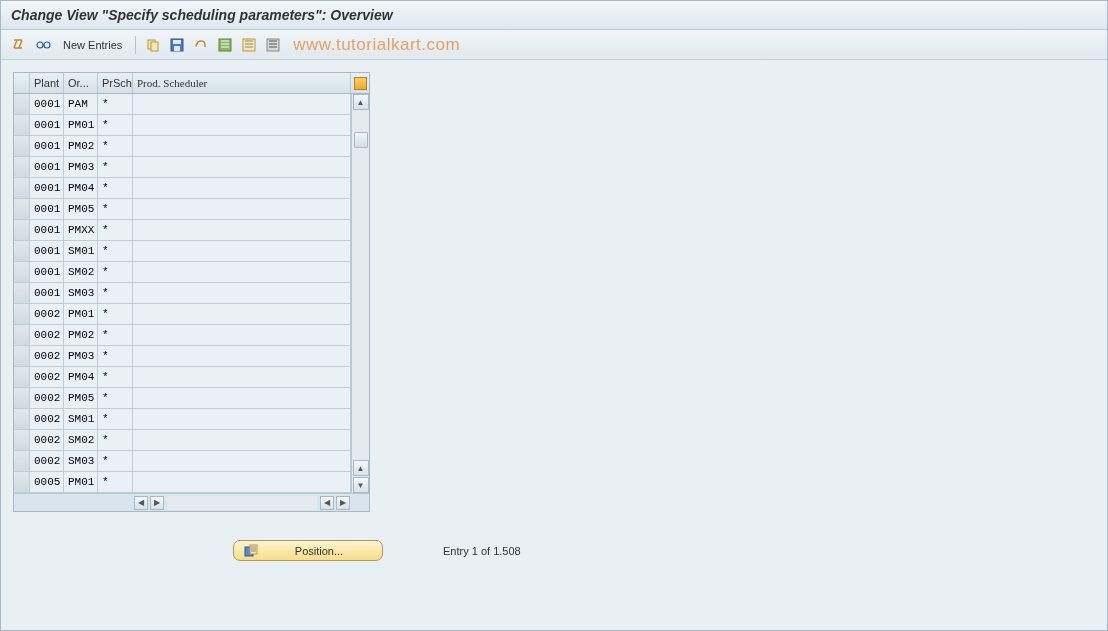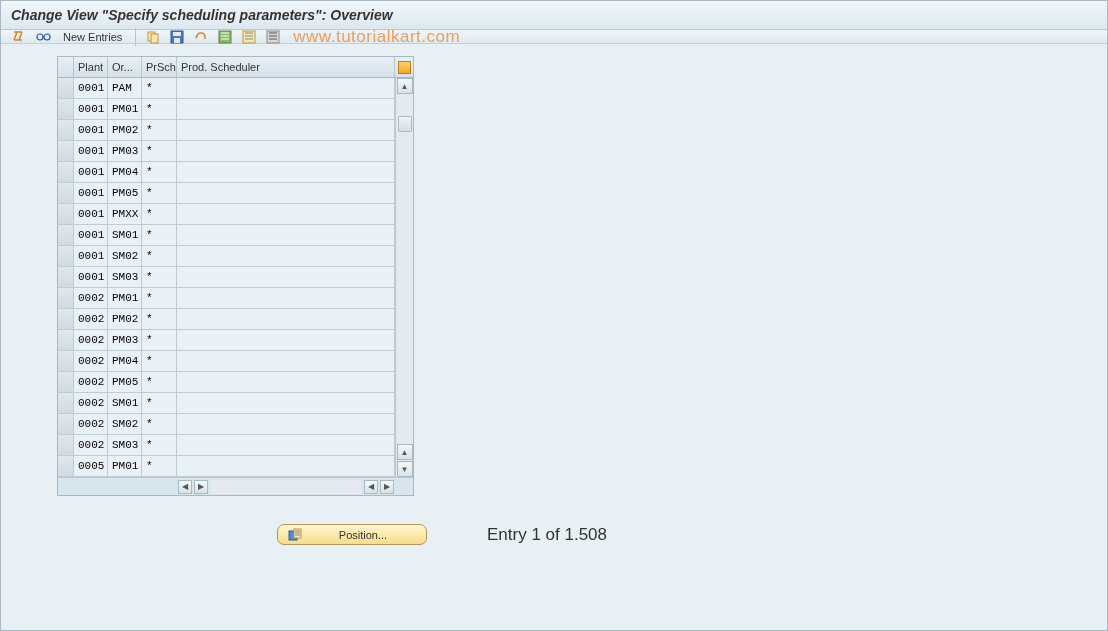--- a/index.html
+++ b/index.html
@@ -25,21 +25,21 @@
       font-style: italic;
       color: #333;
     }
     .toolbar {
       background: linear-gradient(#f0f5f8, #e0e9ef);
       padding: 4px 8px;
       border-bottom: 1px solid #c4d0d8;
       display: flex;
       align-items: center;
       gap: 4px;
-      height: 14px;
+      height: 30px;
     }
     .toolbar-btn {
       width: 20px;
       height: 20px;
       display: flex;
       align-items: center;
       justify-content: center;
       cursor: pointer;
       border-radius: 2px;
     }
@@ -55,21 +55,20 @@
       margin: 0 3px;
     }
     .watermark {
       color: #e8a060;
       font-size: 17px;
       letter-spacing: 0.5px;
       padding-left: 6px;
     }
     .content-area {
       padding: 12px;
-      margin-left: 44px;
     }
     .table-container {
       display: inline-block;
       border: 1px solid #a8b8c4;
       background: #d9e5ec;
       position: relative;
     }
     .table-header {
       display: flex;
       background: linear-gradient(#e5eef4, #d0dce4);
@@ -82,21 +81,21 @@
       color: #333;
       height: 20px;
       display: flex;
       align-items: center;
       background: linear-gradient(#e8f0f5, #d5e0e8);
     }
     .th-select { width: 16px; padding: 0; }
     .th-plant { width: 34px; }
     .th-or { width: 34px; }
     .th-prsch { width: 35px; }
-    .th-prod { width: 218px; }
+    .th-prod { width: 218px; font-family: Liberation Serif, serif; }
     .th-config { width: 18px; padding: 0; display: flex; align-items: center; justify-content: center; border-right: none; }
     .config-icon {
       width: 13px;
       height: 13px;
       background: linear-gradient(#ffd060, #f0a830);
       border: 1px solid #b88020;
     }
     .table-body {
       display: flex;
     }
@@ -219,21 +218,21 @@
       align-items: center;
       justify-content: center;
     }
     .position-label {
       flex: 1;
       text-align: center;
       color: #333;
     }
     .entry-info {
       color: #333;
-      font-size: 17px;
+      font-size: 11px;
     }
     svg { display: block; }
   </style>
 </head>
 <body>
 
 <div class="title-bar">Change View "Specify scheduling parameters": Overview</div>
 
 <div class="toolbar">
   <div class="toolbar-btn">

